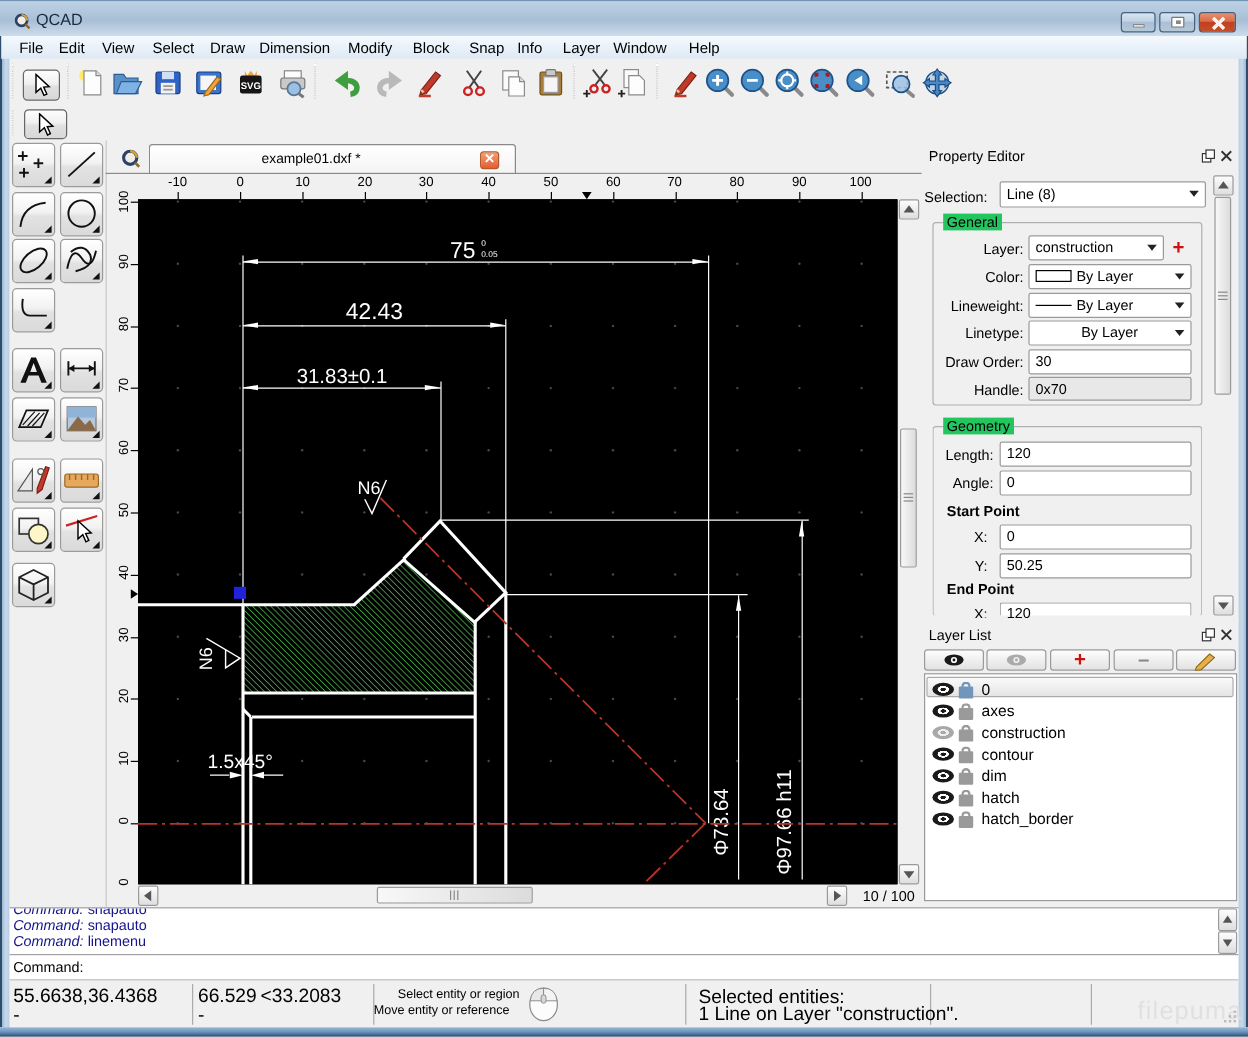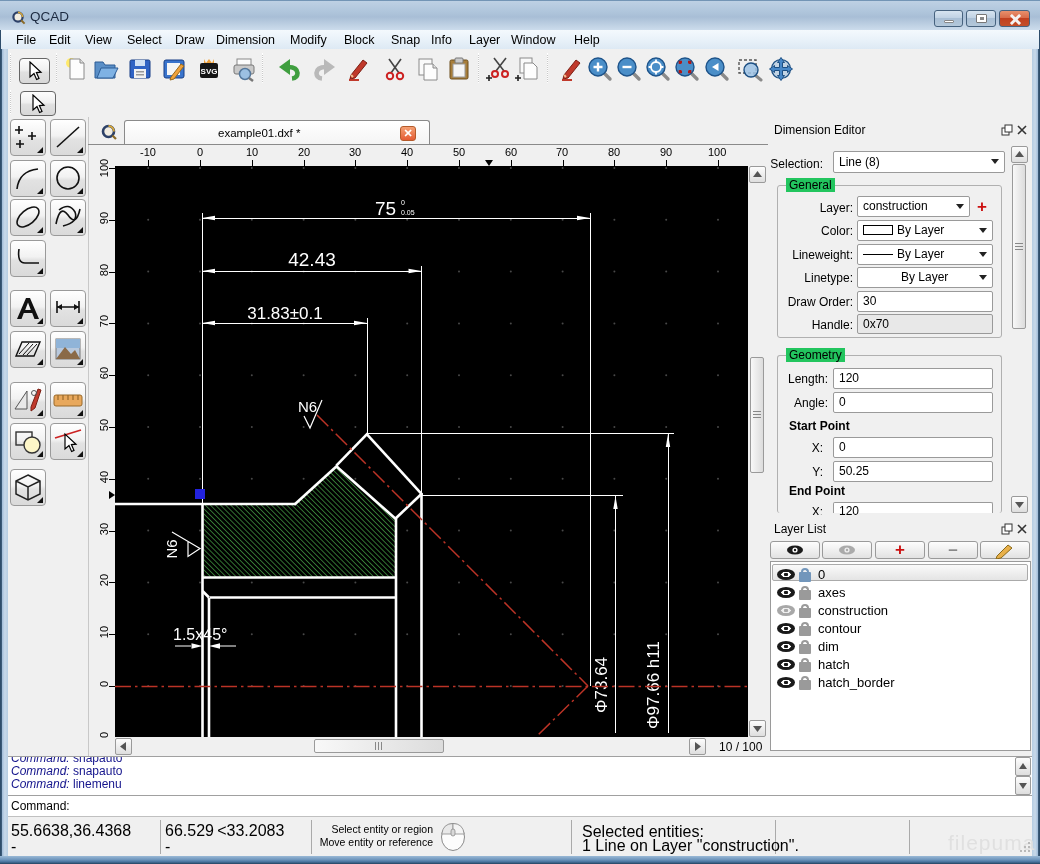--- a/index.html
+++ b/index.html
@@ -644,21 +644,21 @@
         <path d="M12,8.5 L6,4 L6,13 Z" fill="#555"></path>
       </svg>
     </div>
   <div class="sbthumb" style="left:199px; top:1px; width:130px; height:14px;"></div>
   <div style="position:absolute; left:260px; top:4px; width:1px; height:8px; background:#888; box-shadow:3px 0 #888, 6px 0 #888;"></div>
 </div>
 <div id="pagecount" class="abs">10 / 100</div>
 
 <div id="rightdock" class="abs"></div>
 
-<div class="paneltitle abs" style="left:774px; top:123px;">Dimension Editor</div>
+<div class="paneltitle abs" style="left:774px; top:123px;">Property Editor</div>
 <svg class="abs" style="left:1001px; top:124px;" width="12" height="12">
     <rect x="1" y="4" width="7" height="7" fill="#fff" stroke="#333"></rect>
     <rect x="4" y="1" width="7" height="7" fill="#fff" stroke="#333"></rect>
   </svg>
 <svg class="abs" style="left:1016px; top:124px;" width="12" height="12">
     <path d="M2,2 L10,10 M10,2 L2,10" stroke="#333" stroke-width="1.6"></path>
   </svg>
 <div class="flabel abs" style="left:740px; top:157px; width:83px;">Selection:</div>
 <div class="combo abs" style="left:833px; top:151px; width:172px; height:22px; line-height:20px;">Line (8)</div>
 <div class="grp abs" style="left:777px; top:185px; width:225px; height:153px;"></div>
@@ -799,21 +799,21 @@
   <div class="sep" style="left:152px; top:3px; height:34px;"></div>
   <div class="sep" style="left:303px; top:3px; height:34px;"></div>
   <div class="sep" style="left:563px; top:3px; height:34px;"></div>
   <div class="sep" style="left:767px; top:3px; height:34px;"></div>
   <div class="sep" style="left:901px; top:3px; height:34px;"></div>
   <div class="scell" style="left:3px; top:5px;">55.6638,36.4368</div>
   <div class="scell" style="left:3px; top:21px;">-</div>
   <div class="scell" style="left:157px; top:5px;">66.529 &lt;33.2083</div>
   <div class="scell" style="left:157px; top:21px;">-</div>
   <div class="scell" style="left:300px; top:6px; width:125px; text-align:right; font-size:10.5px; white-space:nowrap;">Select entity or region</div>
-  <div class="scell" style="left:295px; top:19px; width:130px; text-align:right; font-size:10.5px; white-space:nowrap;">Move entity or reference</div>
+  <div class="scell" style="left:295px; top:19px; width:130px; text-align:center; font-size:10.5px; white-space:nowrap;">Move entity or reference</div>
   <svg class="abs" style="left:430px; top:4px;" width="30" height="32" viewBox="0 0 30 32">
     <ellipse cx="15" cy="16" rx="11.5" ry="13.5" fill="#fcfcfc" stroke="#8a8a8a"></ellipse>
     <path d="M15,2.5 Q5,2.5 3.8,13 L15,13 Z" fill="#e8e8e8" stroke="#8a8a8a" stroke-width="0.8"></path>
     <path d="M15,2.5 Q25,2.5 26.2,13 L15,13 Z" fill="#f4f4f4" stroke="#8a8a8a" stroke-width="0.8"></path>
     <rect x="13" y="8" width="4" height="7" rx="2" fill="#d8d8d8" stroke="#8a8a8a" stroke-width="0.8"></rect>
   </svg>
   <div class="scell" style="left:574px; top:6px;">Selected entities:</div>
   <div class="scell" style="left:574px; top:20px;">1 Line on Layer "construction".</div>
 </div>
 <div id="watermark" class="abs">filepuma</div>

